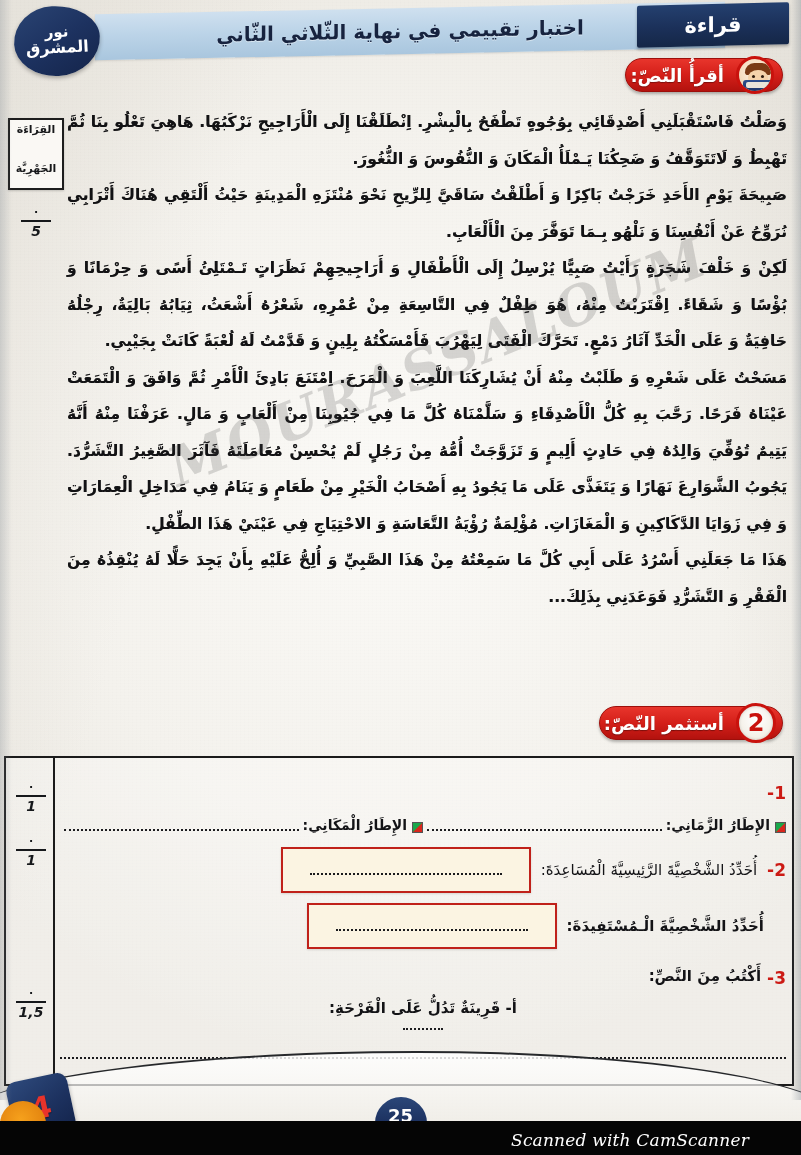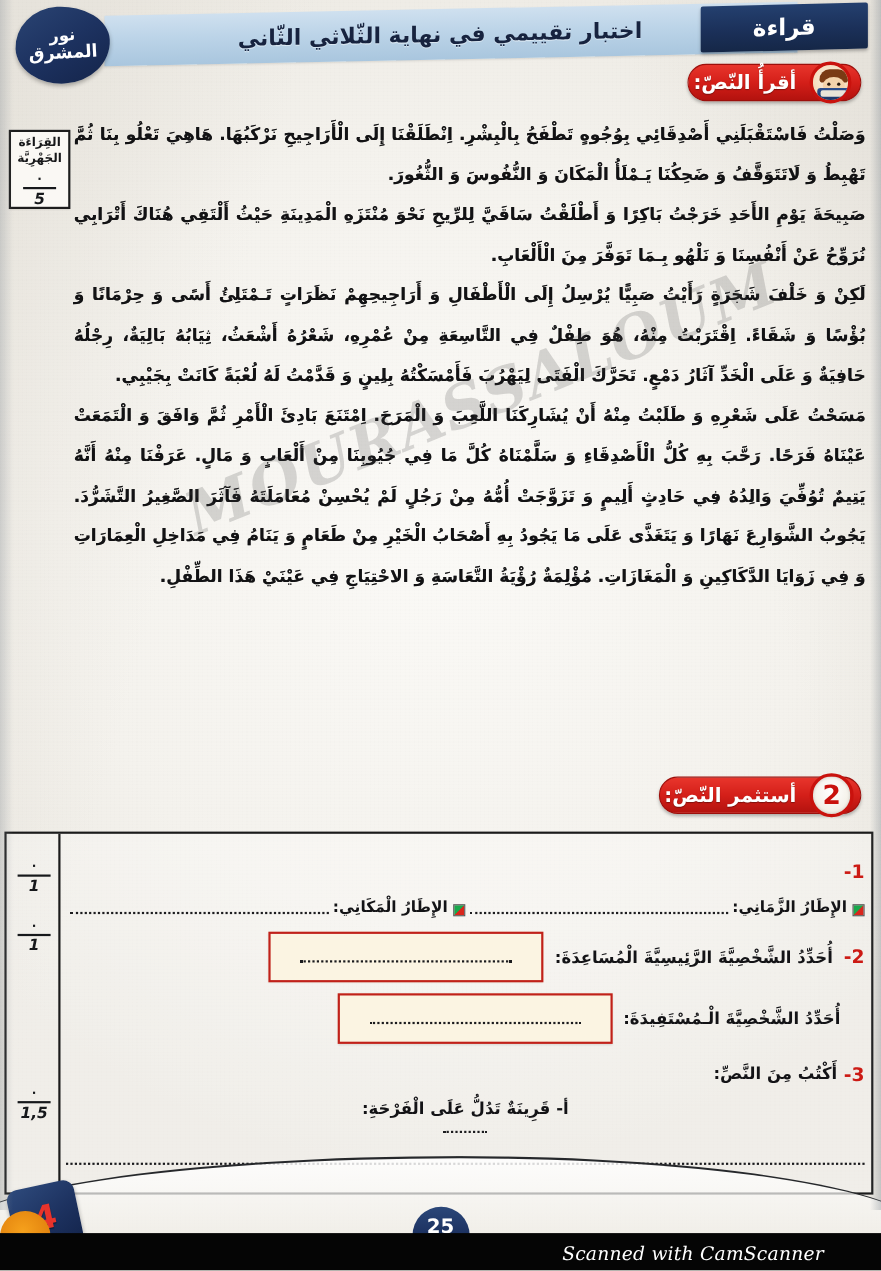--- a/index.html
+++ b/index.html
@@ -139,20 +139,21 @@
 
   
   #oral-reading-box {
     position: absolute;
     left: 8px; top: 118px; width: 56px; height: 72px;
     border: 2px solid #1d1d1d;
     background: #faf8f4;
     display: flex; flex-direction: column; align-items: center;
     padding-top: 3px;
     box-shadow: 0 1px 2px rgba(0,0,0,.18);
+    gap: 25px;
   }
   #oral-reading-box .t {
     font-size: 11px; font-weight: bold; color:#17181a; line-height: 1.25;
     text-align:center;
   }
   .frac { display:flex; flex-direction:column; align-items:center; line-height:1; }
   .frac .num { font-size: 11px; font-weight:bold; color:#16181b; }
   .frac .bar { width: 30px; height: 2px; background:#16181b; margin: 2px 0; }
   .frac .den { font-size: 14px; font-weight:bold; font-style: italic; color:#16181b; }
   #oral-reading-box .frac { margin-top: 6px; }
@@ -361,20 +362,21 @@
       <span class="bar"></span>
       <span class="den">5</span>
     </div>
   </div>
 
   <div id="reading-text">
     <p>وَصَلْتُ فَاسْتَقْبَلَنِي أَصْدِقَائِي بِوُجُوهٍ تَطْفَحُ بِالْبِشْرِ. اِنْطَلَقْنَا إِلَى الْأَرَاجِيحِ نَرْكَبُهَا. هَاهِيَ تَعْلُو بِنَا ثُمَّ تَهْبِطُ وَ لَاتَتَوَقَّفُ وَ ضَحِكُنَا يَـمْلَأُ الْمَكَانَ وَ النُّفُوسَ وَ الثُّغُورَ.</p>
     <p>صَبِيحَةَ يَوْمِ الأَحَدِ خَرَجْتُ بَاكِرًا وَ أَطْلَقْتُ سَاقَيَّ لِلرِّيحِ نَحْوَ مُنْتَزَهِ الْمَدِينَةِ حَيْثُ أَلْتَقِي هُنَاكَ أَتْرَابِي نُرَوِّحُ عَنْ أَنْفُسِنَا وَ نَلْهُو بِـمَا تَوَفَّرَ مِنَ الْأَلْعَابِ.</p>
     <p>لَكِنْ وَ خَلْفَ شَجَرَةٍ رَأَيْتُ صَبِيًّا يُرْسِلُ إِلَى الْأَطْفَالِ وَ أَرَاجِيحِهِمْ نَظَرَاتٍ تَـمْتَلِئُ أَسًى وَ حِرْمَانًا وَ بُؤْسًا وَ شَقَاءً. اِقْتَرَبْتُ مِنْهُ، هُوَ طِفْلٌ فِي التَّاسِعَةِ مِنْ عُمْرِهِ، شَعْرُهُ أَشْعَثُ، ثِيَابُهُ بَالِيَةٌ، رِجْلُهُ حَافِيَةٌ وَ عَلَى الْخَدِّ آثَارُ دَمْعٍ. تَحَرَّكَ الْفَتَى لِيَهْرُبَ فَأَمْسَكْتُهُ بِلِينٍ وَ قَدَّمْتُ لَهُ لُعْبَةً كَانَتْ بِجَيْبِي.</p>
     <p>مَسَحْتُ عَلَى شَعْرِهِ وَ طَلَبْتُ مِنْهُ أَنْ يُشَارِكَنَا اللَّعِبَ وَ الْمَرَحَ. اِمْتَنَعَ بَادِئَ الْأَمْرِ ثُمَّ وَافَقَ وَ الْتَمَعَتْ عَيْنَاهُ فَرَحًا. رَحَّبَ بِهِ كُلُّ الْأَصْدِقَاءِ وَ سَلَّمْنَاهُ كُلَّ مَا فِي جُيُوبِنَا مِنْ أَلْعَابٍ وَ مَالٍ. عَرَفْنَا مِنْهُ أَنَّهُ يَتِيمٌ تُوُفِّيَ وَالِدُهُ فِي حَادِثٍ أَلِيمٍ وَ تَزَوَّجَتْ أُمُّهُ مِنْ رَجُلٍ لَمْ يُحْسِنْ مُعَامَلَتَهُ فَآثَرَ الصَّغِيرُ التَّشَرُّدَ. يَجُوبُ الشَّوَارِعَ نَهَارًا وَ يَتَغَذَّى عَلَى مَا يَجُودُ بِهِ أَصْحَابُ الْخَيْرِ مِنْ طَعَامٍ وَ يَنَامُ فِي مَدَاخِلِ الْعِمَارَاتِ وَ فِي زَوَايَا الدَّكَاكِينِ وَ الْمَغَازَاتِ. مُؤْلِمَةٌ رُؤْيَةُ التَّعَاسَةِ وَ الاحْتِيَاجِ فِي عَيْنَيْ هَذَا الطِّفْلِ.</p>
+    <p>هَذَا مَا جَعَلَنِي أَسْرُدُ عَلَى أَبِي كُلَّ مَا سَمِعْتُهُ مِنْ هَذَا الصَّبِيِّ وَ أُلِحُّ عَلَيْهِ بِأَنْ يَجِدَ حَلًّا لَهُ يُنْقِذُهُ مِنَ الْفَقْرِ وَ التَّشَرُّدِ فَوَعَدَنِي بِذَلِكَ...</p>
   </div>
 
   <div id="watermark">MOURASSALOUM</div>
 
   <div class="section-badge" id="badge-use">
     <div class="badge-number">2</div>
     <span class="badge-label">أستثمر النّصّ:</span>
   </div>
 
   <div id="exercise-frame">
@@ -407,21 +409,21 @@
         <span class="mini-flag"></span>
         <span>الإِطَارُ الزَّمَانِي:</span>
         <span class="dots"></span>
         <span class="mini-flag"></span>
         <span>الإِطَارُ الْمَكَانِي:</span>
         <span class="dots"></span>
       </div>
 
       <div style="display:flex; align-items:center; gap:10px; margin-top:14px;">
         <span class="q-num">2-</span>
-        <span class="q-text" style="font-size:15px; font-weight:bold; white-space:nowrap;">أُحَدِّدُ الشَّخْصِيَّةَ الرَّئِيسِيَّةَ الْمُسَاعِدَةَ:</span>
+        <span class="q-text" style="font-size:15px; font-weight:normal; white-space:nowrap;">أُحَدِّدُ الشَّخْصِيَّةَ الرَّئِيسِيَّةَ الْمُسَاعِدَةَ:</span>
         <div class="answer-box" style="width:250px;">
           <span class="inner-dots"></span>
         </div>
       </div>
 
       <div style="display:flex; align-items:center; gap:10px; margin-top:10px; padding-right:22px;">
         <span class="q-text" style="font-size:15px; font-weight:bold; white-space:nowrap;">أُحَدِّدُ الشَّخْصِيَّةَ الْـمُسْتَفِيدَةَ:</span>
         <div class="answer-box" style="width:250px;">
           <span class="inner-dots"></span>
         </div>

